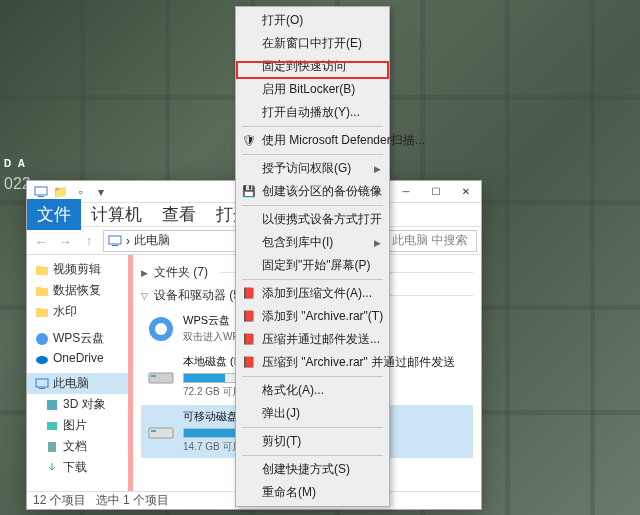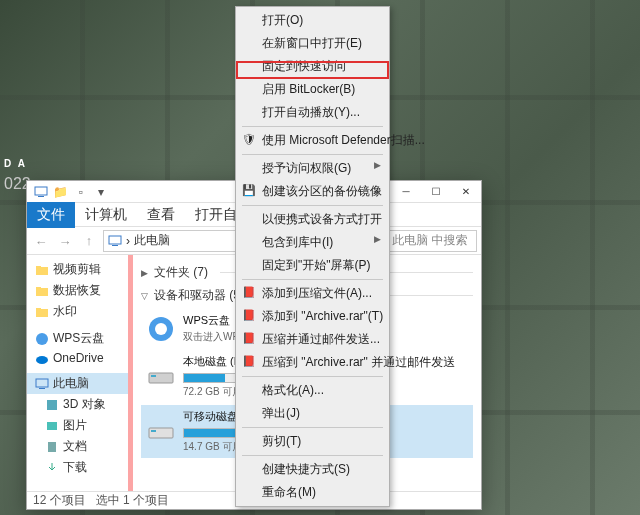--- a/index.html
+++ b/index.html
@@ -10,21 +10,21 @@
 .explorer{position:absolute;left:26px;top:180px;width:456px;height:330px;background:#fff;border:1px solid #aaa;box-shadow:0 4px 20px rgba(0,0,0,.3)}
 .ex-titlebar{height:22px;background:#fff;display:flex;align-items:center;border-bottom:1px solid #e0e0e0}
 .ex-titlebar .icons{display:flex;gap:4px;padding:0 6px}
 .ex-titlebar .ti{width:16px;height:16px;display:flex;align-items:center;justify-content:center;color:#555}
 .ex-titlebar .title-tabs{display:flex;margin-left:auto}
 .ex-titlebar .ttab{padding:3px 10px;font-size:11px}
 .ex-titlebar .ttab.mgmt{background:#a0d0a0;color:#fff}
 .ex-titlebar .winbtns{display:flex;margin-left:4px}
 .ex-titlebar .wb{width:30px;height:22px;display:flex;align-items:center;justify-content:center;font-size:10px;color:#333}
 .ex-ribbon{height:24px;background:#fff;display:flex;align-items:center;border-bottom:1px solid #e0e0e0}
-.ex-ribbon .rtab{padding:4px 10px;font-size:14px;color:#333}
+.ex-ribbon .rtab{padding:4px 10px;font-size:17px;color:#333}
 .ex-ribbon .rtab.file{background:#1979ca;color:#fff}
 .ex-addr{height:28px;display:flex;align-items:center;gap:4px;padding:2px 4px;border-bottom:1px solid #e0e0e0}
 .ex-addr .nav{width:20px;height:20px;display:flex;align-items:center;justify-content:center;color:#999;font-size:13px}
 .ex-addr .addrbox{flex:1;height:22px;border:1px solid #ccc;display:flex;align-items:center;padding:0 4px;gap:4px;font-size:11px;color:#333}
 .ex-addr .searchbox{width:120px;height:22px;border:1px solid #ccc;display:flex;align-items:center;padding:0 4px;color:#888;font-size:11px}
 .ex-body{display:flex;height:calc(100% - 92px)}
 .ex-tree{width:106px;border-right:5px solid #fca5a5;padding:4px 0;overflow:hidden}
 .tree-item{display:flex;align-items:center;gap:4px;padding:2px 4px 2px 8px;font-size:11px;color:#333;white-space:nowrap}
 .tree-item.indent{padding-left:18px}
 .tree-item.sel{background:#cce5f6}
@@ -37,21 +37,21 @@
 .drive-item.sel{background:#cce5f6}
 .drive-ico{width:28px;height:28px;flex-shrink:0}
 .drive-info{display:flex;flex-direction:column;gap:2px}
 .drive-name{font-size:11px;color:#111}
 .drive-sub{font-size:10px;color:#666}
 .drive-bar{width:140px;height:10px;border:1px solid #bbb;background:#eee;margin-top:2px;position:relative}
 .drive-bar .fill{height:100%;background:#26a0da}
 .ex-status{height:18px;border-top:1px solid #e0e0e0;display:flex;align-items:flex-start;padding:0 6px;font-size:11px;color:#555;gap:10px}
 .ex-status .spacer{flex:1}
 .ctx{position:absolute;left:235px;top:6px;width:155px;background:#eee;border:1px solid #b0b0b0;box-shadow:2px 2px 6px rgba(0,0,0,.3);padding:2px}
-.ctx-item{display:flex;gap:6px;padding:3px 6px 3px 24px;font-size:11px;color:#222;position:relative;white-space:nowrap}
+.ctx-item{display:flex;align-items:center;gap:6px;padding:3px 6px 3px 24px;font-size:11px;color:#222;position:relative;white-space:nowrap}
 .ctx-item .cico{position:absolute;left:4px;width:14px;height:14px;display:flex;align-items:center;justify-content:center;font-size:11px}
 .ctx-item .sub{margin-left:auto;color:#666;font-size:9px}
 .ctx-sep{height:1px;background:#c8c8c8;margin:2px 4px}
 .ctx-hl{position:absolute;left:236px;top:61px;width:153px;height:18px;border:2px solid #e03030;pointer-events:none}
 svg{display:block}
 </style>
 </head>
 <body>
 
 <div class="bg-texture"></div>

